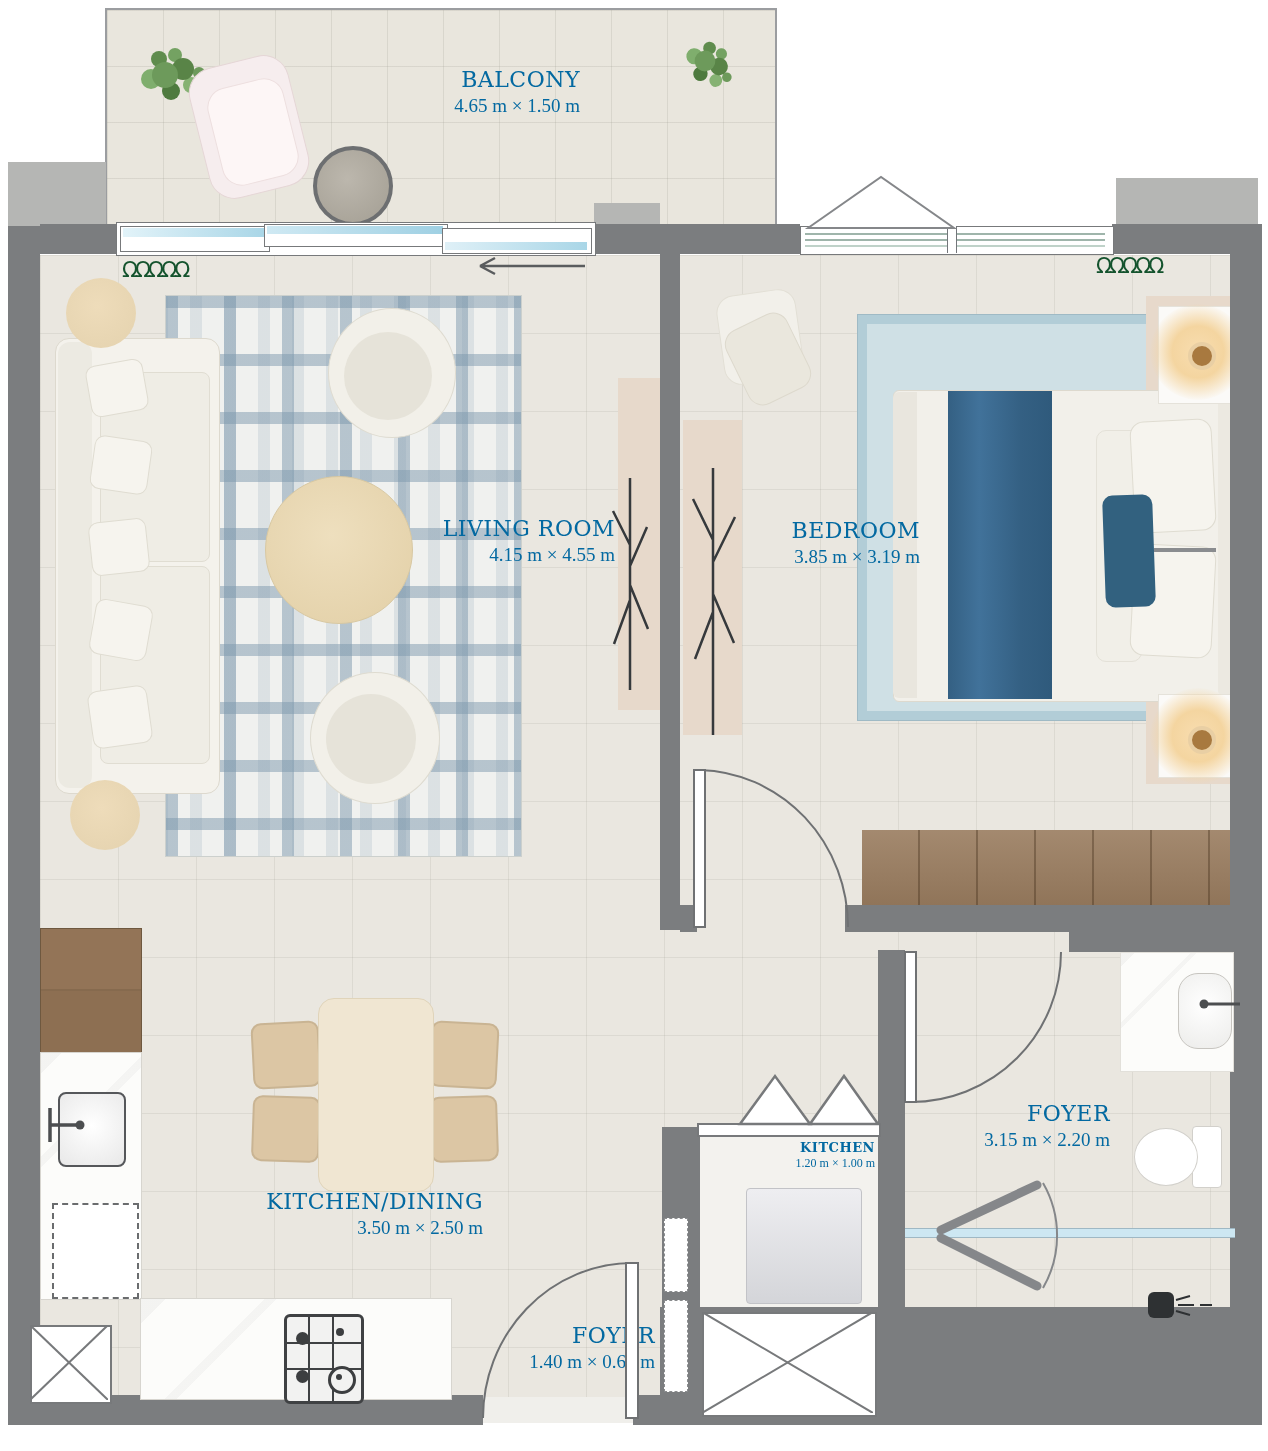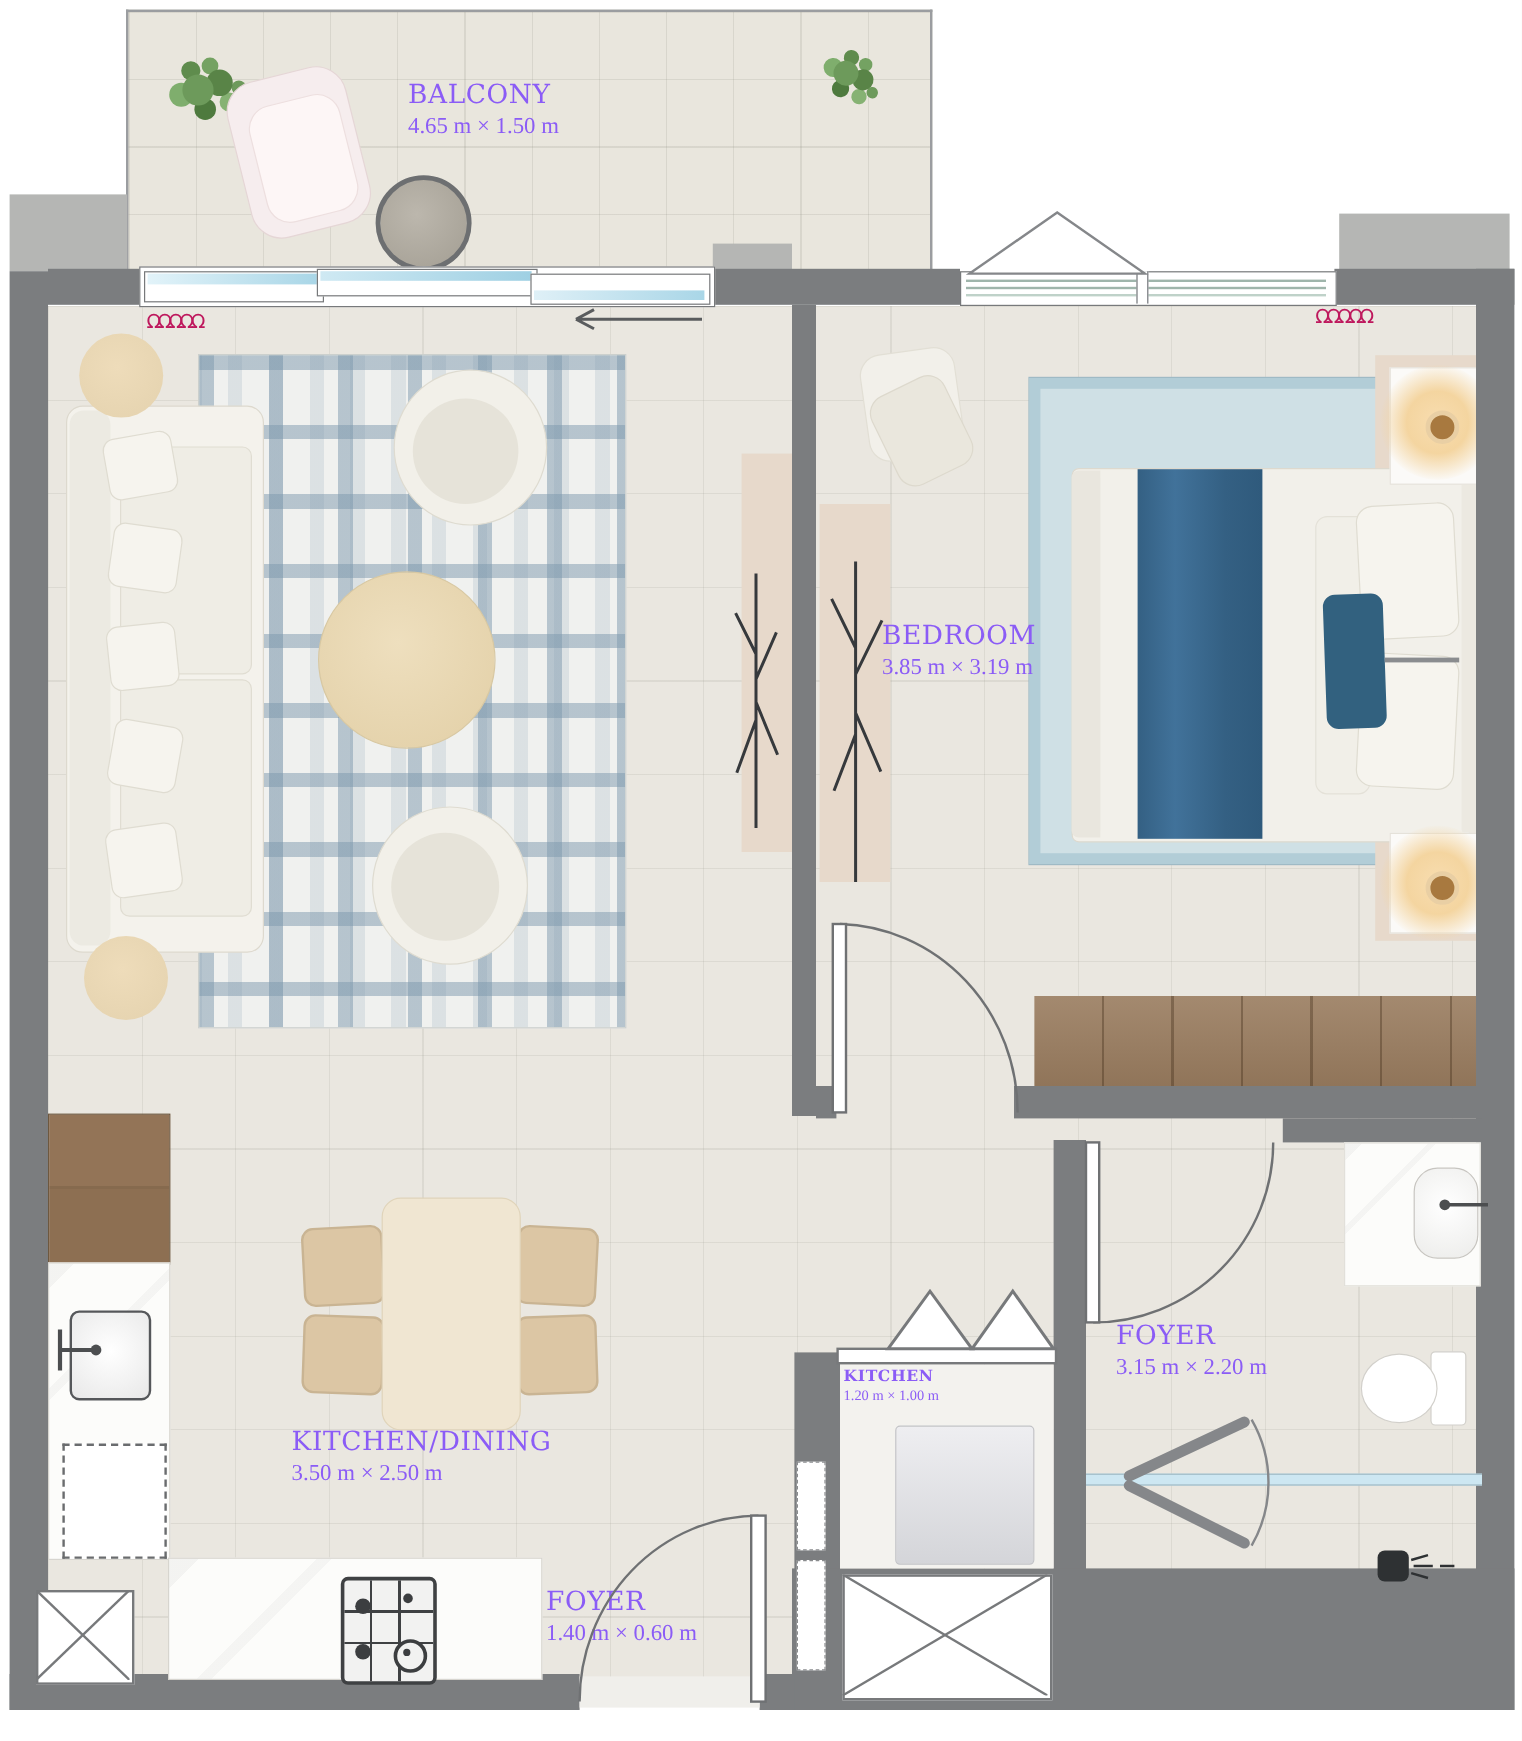--- a/index.html
+++ b/index.html
@@ -10,21 +10,21 @@
   .lightwall{position:absolute;background:#b5b6b4;}
   .floor{position:absolute;background:#eae7e0;
     background-image:
       repeating-linear-gradient(to right, rgba(140,140,128,.15) 0 1px, transparent 1px 78px),
       repeating-linear-gradient(to bottom, rgba(140,140,128,.15) 0 1px, transparent 1px 78px);}
   .balcony-floor{position:absolute;background:#e9e6dd;
     border-left:2px solid #9b9da0;border-top:2px solid #9b9da0;border-right:2px solid #9b9da0;
     background-image:
       repeating-linear-gradient(to right, rgba(140,140,128,.18) 0 1px, transparent 1px 56px),
       repeating-linear-gradient(to bottom, rgba(140,140,128,.18) 0 1px, transparent 1px 56px);}
-  .label{position:absolute;color:#8b5cf6;text-align:left;line-height:1.25;}
+  .label{position:absolute;color:#0369a1;text-align:right;line-height:1.25;}
   .label .name{font-size:22px;letter-spacing:.5px;}
   .label .dims{font-size:19px;font-family:Liberation Serif, serif;}
   .label.small .name{font-size:13px;font-weight:bold;letter-spacing:.5px;}
   .label.small .dims{font-size:12px;}
   .rug-living{position:absolute;background-color:#f0f1ef;border:1px solid #ccd0cd;
     background-image:
       repeating-linear-gradient(to right, rgba(125,152,173,.50) 0 12px, rgba(125,152,173,0) 12px 58px),
       repeating-linear-gradient(to bottom, rgba(125,152,173,.50) 0 12px, rgba(125,152,173,0) 12px 58px),
       repeating-linear-gradient(to right, rgba(125,152,173,.18) 24px 36px, rgba(0,0,0,0) 36px 58px);}
   .rug-bedroom{position:absolute;background:#cfe0e5;border:9px solid #b2cdd7;box-shadow:0 0 0 1px #9fbac5;}
@@ -41,21 +41,21 @@
   .chair-round{position:absolute;border-radius:50%;background:#f2f0e9;border:1px solid #dedbd0;}
   .chair-inner{position:absolute;border-radius:50%;background:#e6e3d9;}
   .round-table{position:absolute;border-radius:50%;background:radial-gradient(circle at 45% 40%, #eedfbe, #e2cfa6);border:1px solid #d8c8a2;}
   .pouf{position:absolute;border-radius:50%;background:radial-gradient(circle at 45% 40%, #eedcba, #e4d2ae);}
   .din-chair{position:absolute;background:#dcc6a4;border:2px solid #c9b493;border-radius:10px;}
   .din-table{position:absolute;background:#f0e6d2;border:1px solid #e0d4ba;border-radius:16px;}
   .glow{position:absolute;width:96px;height:96px;border-radius:50%;
     background:radial-gradient(circle, #f8ddb0 0%, #f4d5a0 38%, rgba(244,213,160,0) 72%);}
   .glow .bulb{position:absolute;left:38px;top:38px;width:20px;height:20px;border-radius:50%;
     background:#a8793f;border:4px solid #e9cfa4;}
-  .squiggle{position:absolute;color:#be185d;font-size:16px;letter-spacing:-3px;font-family:"DejaVu Sans",sans-serif;text-align:right;}
+  .squiggle{position:absolute;color:#14532d;font-size:21px;letter-spacing:-3px;font-family:"DejaVu Sans",sans-serif;text-align:right;}
   .plant{position:absolute;width:26px;height:26px;border-radius:50%;background:#6d9a5b;
     box-shadow:18px -6px 0 -2px #598447,-14px 4px 0 -3px #7fae6d,6px 16px 0 -4px #4e7a3e,
       26px 10px 0 -5px #86b273,-6px -16px 0 -5px #5f8c4d,34px -2px 0 -7px #6d9a5b,10px -20px 0 -6px #74a262;}
   .dash{position:absolute;background:#fff;border:2px dashed #6a6c6e;}
   .louver{position:absolute;background:#fff;border:1px solid #8a8c8e;}
   svg.overlay{position:absolute;left:0;top:0;pointer-events:none;}
 </style>
 </head>
 <body>
 
@@ -196,20 +196,24 @@
       <line x1="100" y1="0" x2="0" y2="100" stroke="#77797b" stroke-width="2" vector-effect="non-scaling-stroke"></line>
     </svg>
   </div>
   <div class="louver" style="left:664px;top:1218px;width:22px;height:72px;border-style:dashed;"></div>
   <div class="louver" style="left:664px;top:1300px;width:22px;height:90px;border-style:dashed;"></div>
   <div class="abs" style="left:483px;top:1397px;width:150px;height:26px;background:#f0efeb;"></div>
 
   <div class="squiggle" style="left:122px;top:258px;">ΩΩΩΩΩ</div>
   <div class="squiggle" style="left:1096px;top:254px;">ΩΩΩΩΩ</div>
 
+  <div class="label" style="left:425px;top:515px;width:190px;">
+    <div class="name">LIVING ROOM</div>
+    <div class="dims">4.15 m × 4.55 m</div>
+  </div>
   <div class="label" style="left:735px;top:517px;width:185px;">
     <div class="name">BEDROOM</div>
     <div class="dims">3.85 m × 3.19 m</div>
   </div>
   <div class="label" style="left:243px;top:1188px;width:240px;">
     <div class="name">KITCHEN/DINING</div>
     <div class="dims">3.50 m × 2.50 m</div>
   </div>
   <div class="label" style="left:930px;top:1100px;width:180px;">
     <div class="name">FOYER</div>

